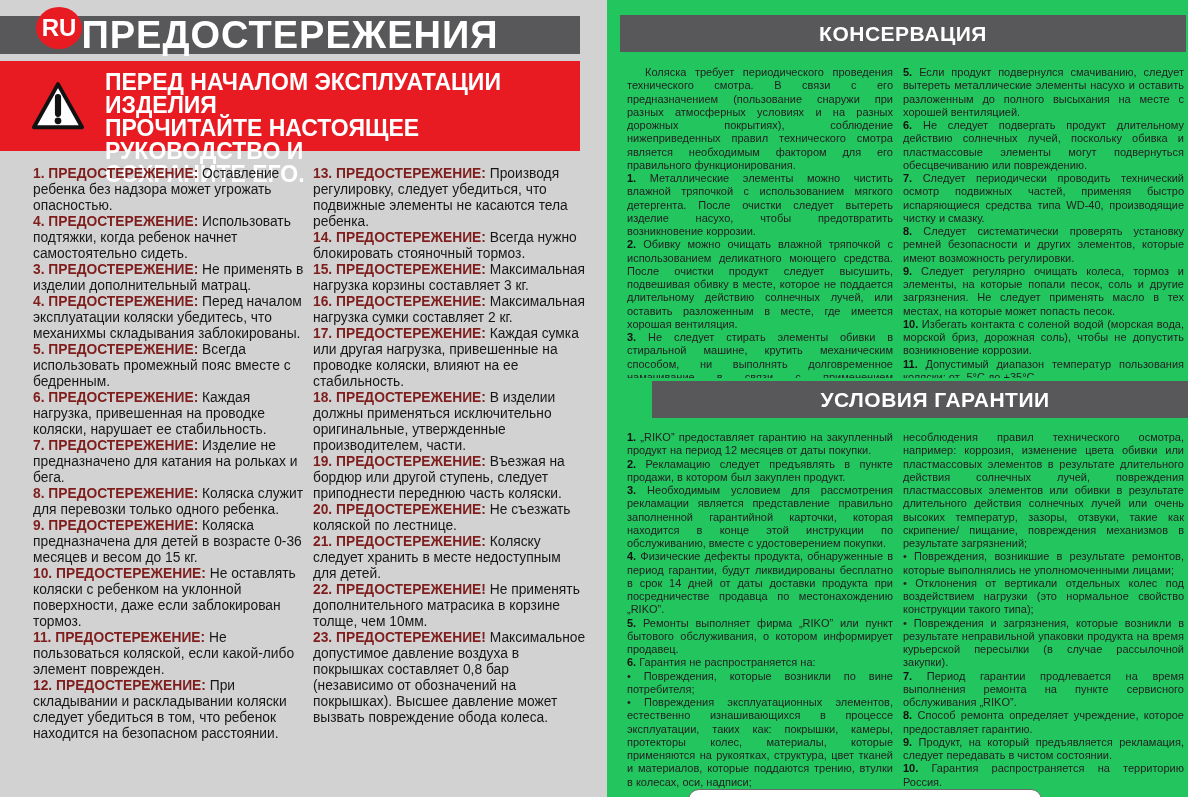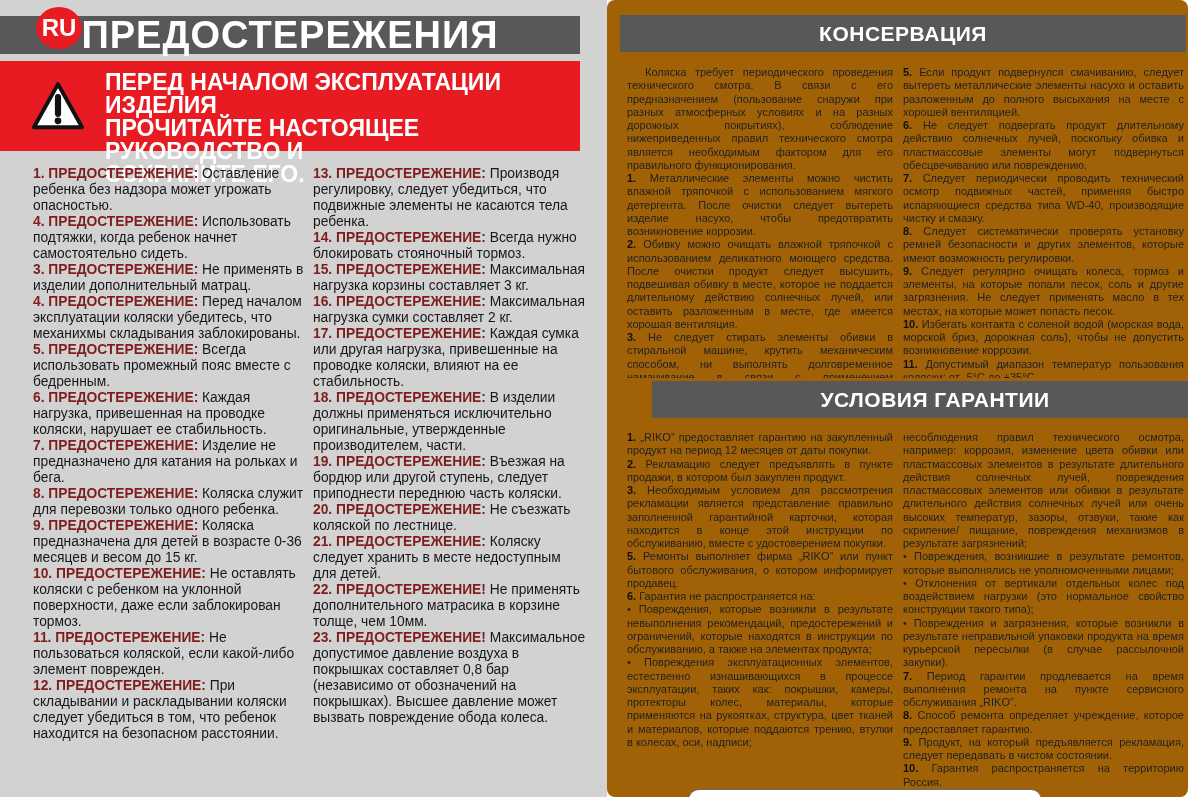--- a/index.html
+++ b/index.html
@@ -35,21 +35,21 @@
   .warn-col{
     position:absolute;top:166px;width:274px;height:630px;overflow:hidden;
     color:#171717;font-size:13.8px;line-height:16px;
   }
   #warn-col-1{left:33px;}
   #warn-col-2{left:313px;}
   .warn-col p{margin:0;}
   .warn-col b{color:#7f1d1d;}
 
   
-  .right-panel{position:absolute;left:607px;top:0;width:581px;height:797px;background:#a16207;border-radius:8px;}
+  .right-panel{position:absolute;left:607px;top:0;width:581px;height:797px;background:#22c55e;}
   .section-bar{
     position:absolute;left:13px;width:566px;height:37px;background:#58585a;
     color:#fff;font-weight:bold;font-size:21px;letter-spacing:0.5px;
     display:flex;align-items:center;justify-content:center;
   }
   #conservation-bar{top:15px;}
   #warranty-bar{top:381px;margin-left:32px;}
   .rp-col{
     position:absolute;overflow:hidden;
     color:#222;font-size:11px;line-height:13.25px;text-align:justify;
@@ -141,23 +141,24 @@
         <p class="para"><b>11.</b> Допустимый диапазон температур пользования коляски: от -5°C до +35°C.</p>
       </div>
 
     <div class="section-bar" id="warranty-bar">
       <span>УСЛОВИЯ ГАРАНТИИ</span>
     </div>
     <div class="rp-col" id="warr-col-1">
         <p class="para"><b>1.</b> „RIKO” предоставляет гарантию на закупленный продукт на период 12 месяцев от даты покупки.</p>
         <p class="para"><b>2.</b> Рекламацию следует предъявлять в пункте продажи, в котором был закуплен продукт.</p>
         <p class="para"><b>3.</b> Необходимым условием для рассмотрения рекламации является представление правильно заполненной гарантийной карточки, которая находится в конце этой инструкции по обслуживанию, вместе с удостоверением покупки.</p>
+        <p class="para"><b>4.</b> Физические дефекты продукта, обнаруженные в период гарантии, будут ликвидированы бесплатно в срок 14 дней от даты доставки продукта при посредничестве продавца по местонахождению „RIKO”.</p>
         <p class="para"><b>5.</b> Ремонты выполняет фирма „RIKO” или пункт бытового обслуживания, о котором информирует продавец.</p>
         <p class="para"><b>6.</b> Гарантия не распространяется на:</p>
-        <p class="para">•  Повреждения, которые возникли в результате невыполнения рекомендаций, предостережений и ограничений, которые находятся в инструкции по обслуживанию, а также на элементах продукта;</p>
+        <p class="para">•  Повреждения, которые возникли по вине потребителя;</p>
         <p class="para">•  Повреждения эксплуатационных элементов, естественно изнашивающихся в процессе эксплуатации, таких как: покрышки, камеры, протекторы колес, материалы, которые применяются на рукоятках, структура, цвет тканей и материалов, которые поддаются трению, втулки в колесах, оси, надписи;</p>
       </div>
     <div class="rp-col" id="warr-col-2">
         <p class="para">несоблюдения правил технического осмотра, например: коррозия, изменение цвета обивки или пластмассовых элементов в результате длительного действия солнечных лучей, повреждения пластмассовых элементов или обивки в результате длительного действия солнечных лучей или очень высоких температур, зазоры, отзвуки, такие как скрипение/ пищание, повреждения механизмов в результате загрязнений;</p>
         <p class="para">•  Повреждения, возникшие в результате ремонтов, которые выполнялись не уполномоченными лицами;</p>
         <p class="para">•  Отклонения от вертикали отдельных колес под воздействием нагрузки (это нормальное свойство конструкции такого типа);</p>
         <p class="para">•  Повреждения и загрязнения, которые возникли в результате неправильной упаковки продукта на время курьерской пересылки (в случае рассылочной закупки).</p>
         <p class="para"><b>7.</b> Период гарантии продлевается на время выполнения ремонта на пункте сервисного обслуживания „RIKO”.</p>
         <p class="para"><b>8.</b> Способ ремонта определяет учреждение, которое предоставляет гарантию.</p>
         <p class="para"><b>9.</b> Продукт, на который предъявляется рекламация, следует передавать в чистом состоянии.</p>

